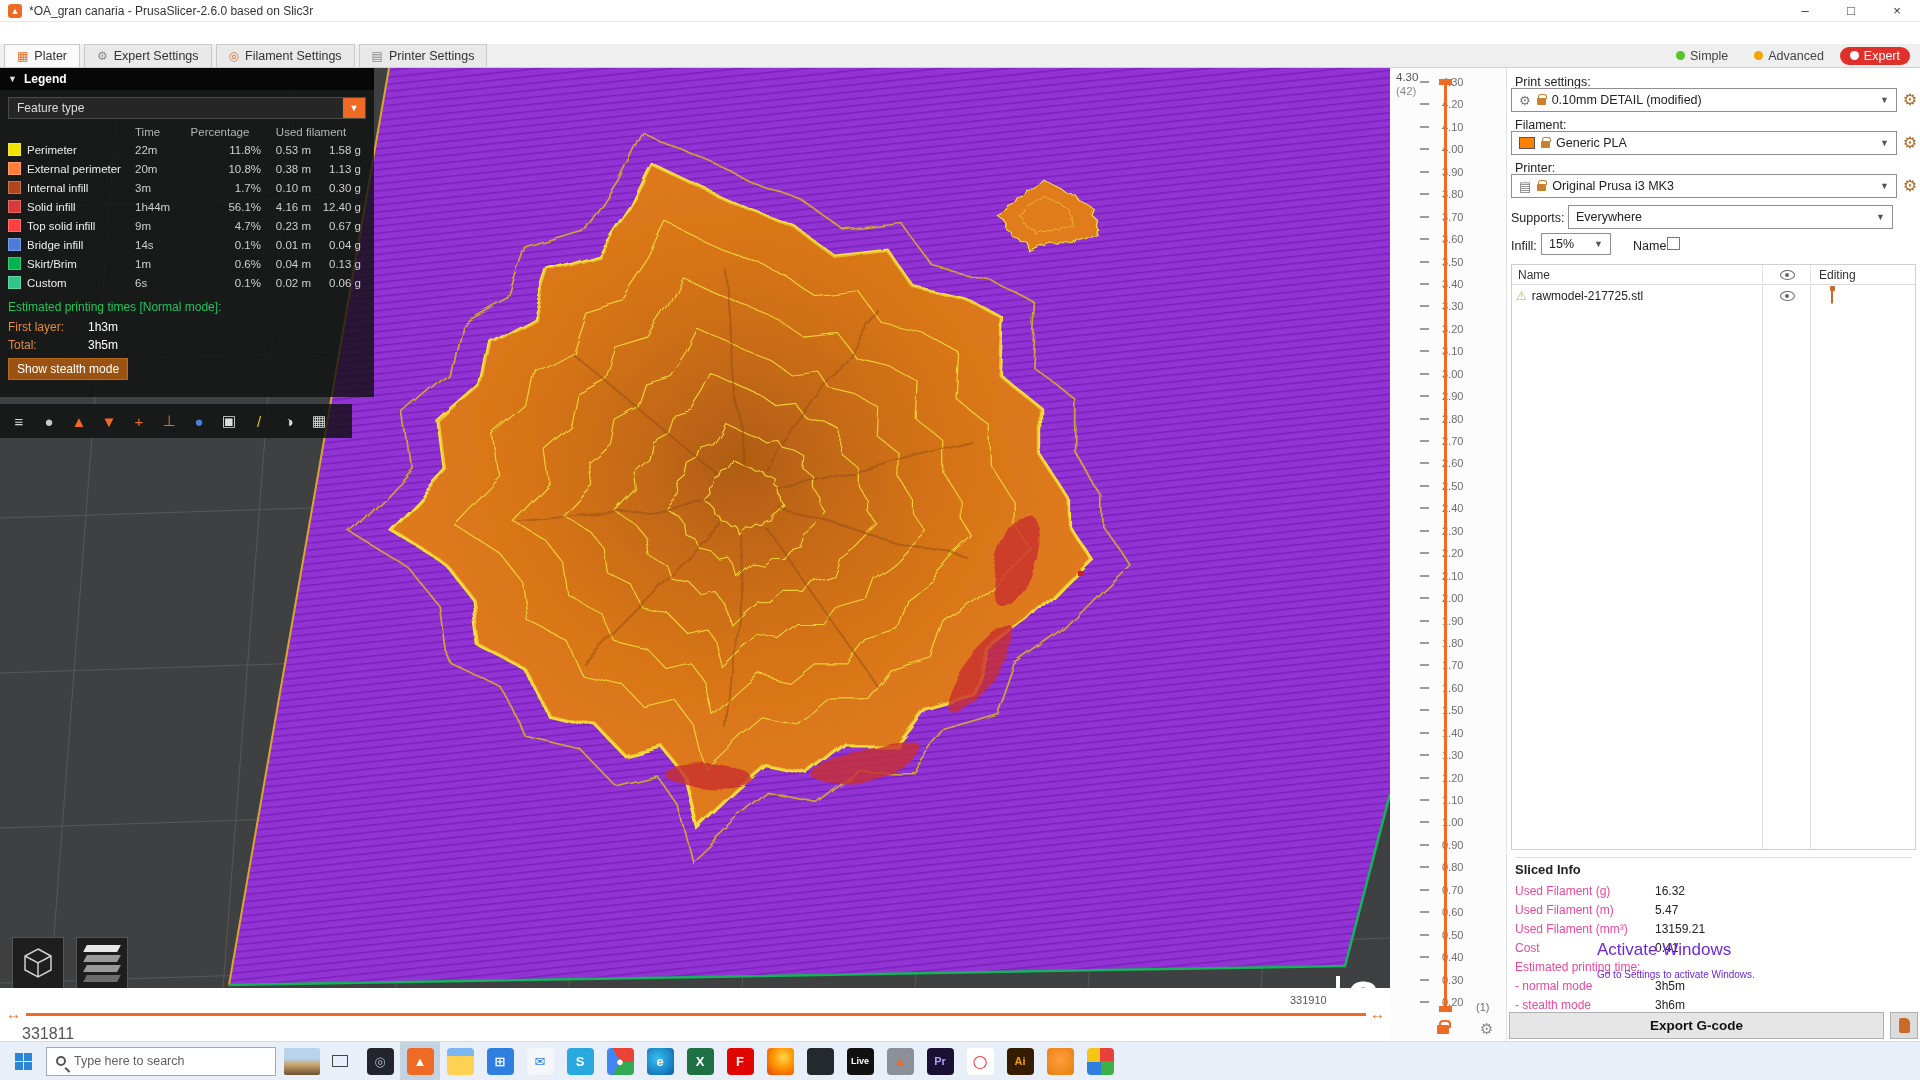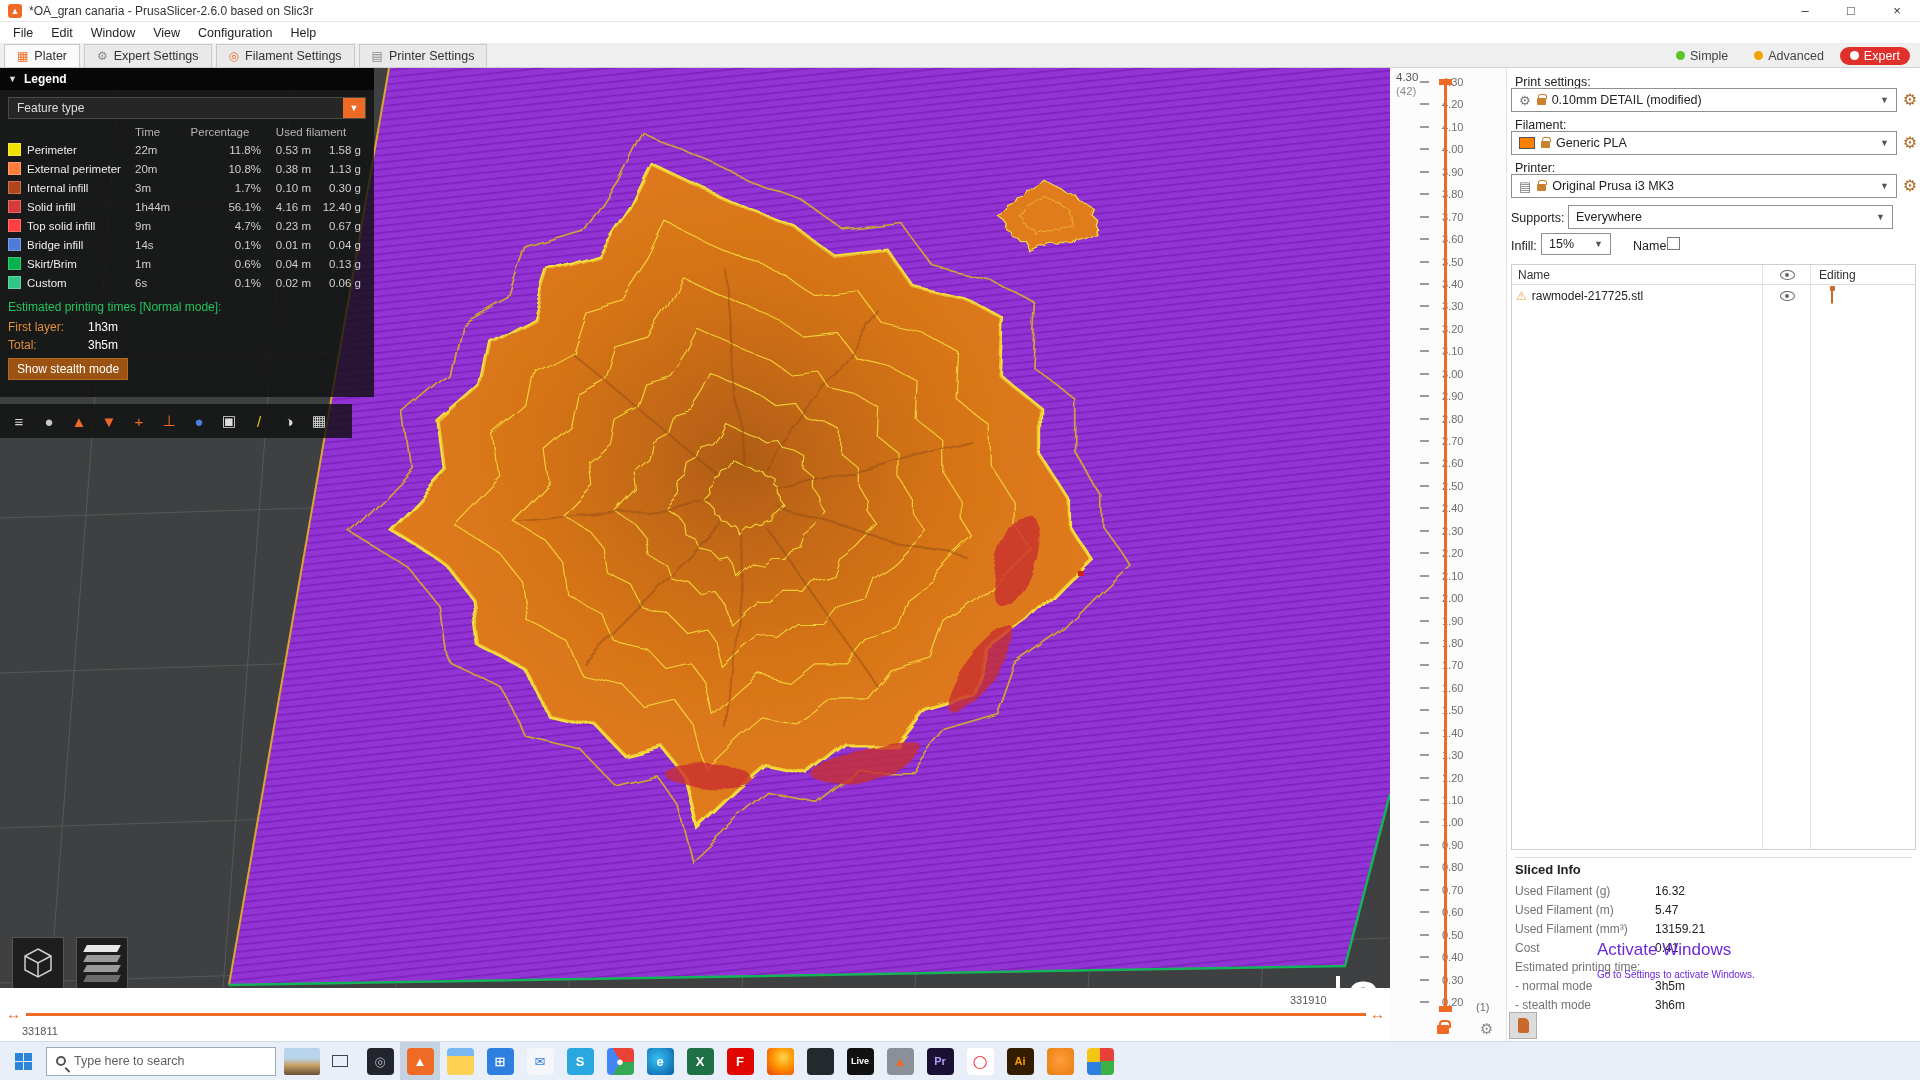--- a/index.html
+++ b/index.html
@@ -79,21 +79,21 @@
   .vs-h-top{top:11px}.vs-h-bot{top:938px}
   .vs-lock{position:absolute;left:47px;top:957px;width:12px;height:9px;background:#ef6b25;border-radius:1px}
   .vs-lock::before{content:"";position:absolute;left:2px;top:-5px;width:8px;height:6px;border:2px solid #ef6b25;border-bottom:none;border-radius:4px 4px 0 0}
   .vs-first{position:absolute;left:86px;top:933px;font-size:11px;color:#6e6e6e}
   .vs-gear{position:absolute;left:90px;top:952px;font-size:15px;color:#8a8a8a}
 
   
   .h-line{position:absolute;left:26px;top:25px;width:1340px;height:3px;background:#ef6b25}
   .h-arrow{position:absolute;top:17px;font-size:15px;font-weight:bold;color:#ef6b25}
   .h-a-l{left:6px}.h-a-r{left:1370px}
-  .h-left-val{position:absolute;left:22px;top:37px;font-size:11px;color:#555}
+  .h-left-val{position:absolute;left:22px;top:37px;font-size:16px;color:#555}
   .h-right-val{position:absolute;left:1290px;top:6px;font-size:11px;color:#555}
 
   
   .rp-label{position:absolute;left:8px;font-size:12.5px;color:#222}
   .combo{position:absolute;height:24px;border:1px solid #8f8f8f;background:#fff;display:flex;align-items:center;gap:6px;padding:0 7px;font-size:12.5px;color:#222}
   .combo .chev{margin-left:auto;color:#555;font-size:9px}
   .mlock{position:relative;width:9px;height:7px;background:#c9812f;border-radius:1px;margin-top:3px;flex:none}
   .mlock::before{content:"";position:absolute;left:1px;top:-4px;width:7px;height:4px;border:1.5px solid #c9812f;border-bottom:none;border-radius:3px 3px 0 0}
   .cicon{font-size:13px;color:#777;flex:none}
   .fswatch{width:16px;height:12px;border:1px solid #555;flex:none}
@@ -111,21 +111,21 @@
   .warn{color:#e8a33d;font-size:12px}
   .eye{width:15px;height:10px;border:1.5px solid #666;border-radius:50%;position:relative}
   .eye::after{content:"";position:absolute;left:4px;top:2px;width:4px;height:4px;border-radius:50%;background:#666}
   .editg{width:13px;height:13px;border:1.5px solid #c9692a;border-radius:2px;position:relative}
   .editg::after{content:"";position:absolute;right:-3px;top:-3px;width:5px;height:5px;background:#c9692a;border-radius:1px}
   .vdiv{position:absolute;top:0;bottom:0;width:1px;background:#e3e3e3}
   .sliced{position:absolute;left:8px;right:8px;top:789px}
   .sliced{border-top:1px solid #ddd;padding-top:4px}
   .sliced .st{font-weight:bold;font-size:13px;margin-bottom:4px}
   .srow{display:flex;font-size:12px;height:19px;align-items:center}
-  .srow .sl{width:140px;color:#737373}
+  .srow .sl{width:140px;color:#ec4899}
   .srow .sv{color:#222}
   .exportbar{position:absolute;left:2px;right:2px;top:943px;height:28px;display:flex;gap:6px;align-items:center}
   .export-btn{flex:1;height:27px;background:#e6e6e6;border:1px solid #b0b0b0;font-weight:bold;font-size:13.5px;display:flex;align-items:center;justify-content:center;color:#111}
   .sdbtn{width:28px;height:27px;background:#dcdcdc;border:1px solid #b0b0b0;display:flex;align-items:center;justify-content:center}
   .sdbtn i{display:block;width:11px;height:15px;background:#c9692a;border-radius:2px 5px 2px 2px}
   .watermark{position:absolute;left:90px;top:872px;color:#6d28d9;pointer-events:none}
   .watermark .w1{font-size:17px}
   .watermark .w2{font-size:10px;margin-top:9px}
 
   
@@ -167,34 +167,20 @@
   <div class="titlebar">
     <div class="appicon">▲</div>
     <div class="title-text">*OA_gran canaria - PrusaSlicer-2.6.0 based on Slic3r</div>
     <div class="win-controls">
       <div class="win-btn">–</div>
       <div class="win-btn">□</div>
       <div class="win-btn">×</div>
     </div>
   </div>
 
-  <div class="menubar">
-
-      <div class="menu-item">File</div>
-
-      <div class="menu-item">Edit</div>
-
-      <div class="menu-item">Window</div>
-
-      <div class="menu-item">View</div>
-
-      <div class="menu-item">Configuration</div>
-
-      <div class="menu-item">Help</div>
-    </div>
 
   <div class="tabbar">
     <div style="display:flex">
 
         <div class="tab" style="background: rgb(250, 250, 250);">
           <span class="tabicon" style="color: rgb(239, 107, 37);">▦</span>
           <span>Plater</span>
         </div>
 
         <div class="tab" style="background: rgb(233, 233, 233);">
@@ -803,20 +789,21 @@
           </div>
         </div>
     </div>
 
     <div class="watermark">
       <div class="w1">Activate Windows</div>
       <div class="w2">Go to Settings to activate Windows.</div>
     </div>
 
     <div class="exportbar">
+      <div class="export-btn">Export G-code</div>
       <div class="sdbtn">
           <i></i>
         </div>
     </div>
   </div>
 
   <div class="taskbar">
     <div class="startbtn">
       <span class="winlogo">
           <i></i>

